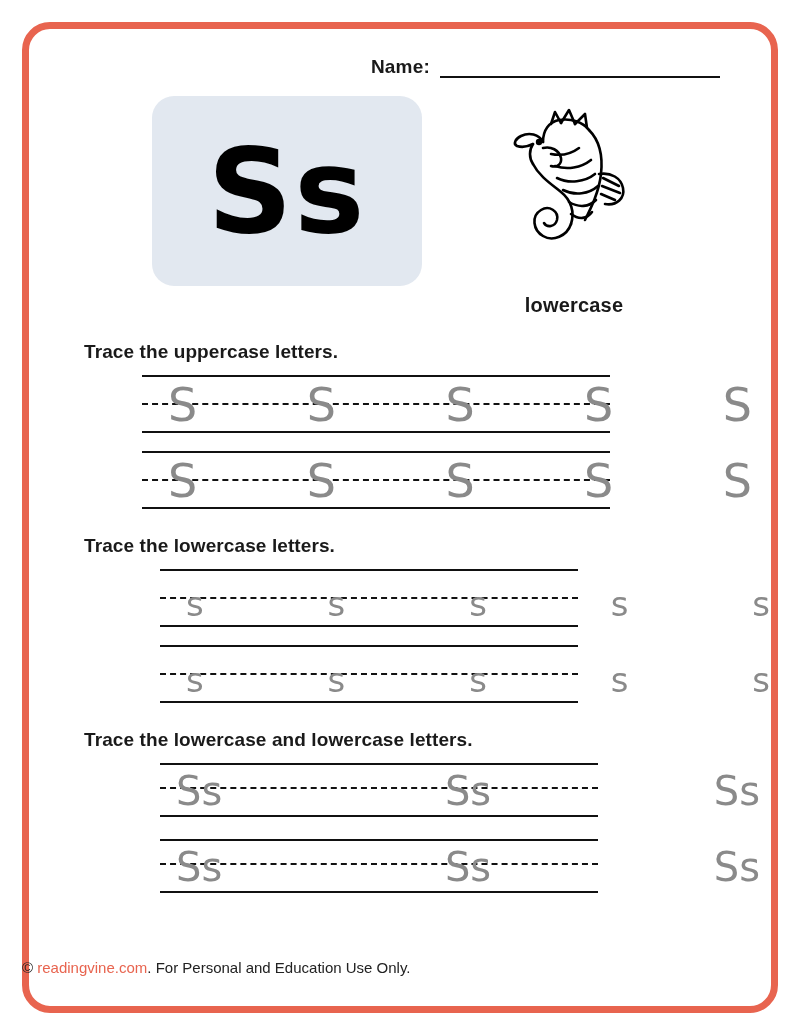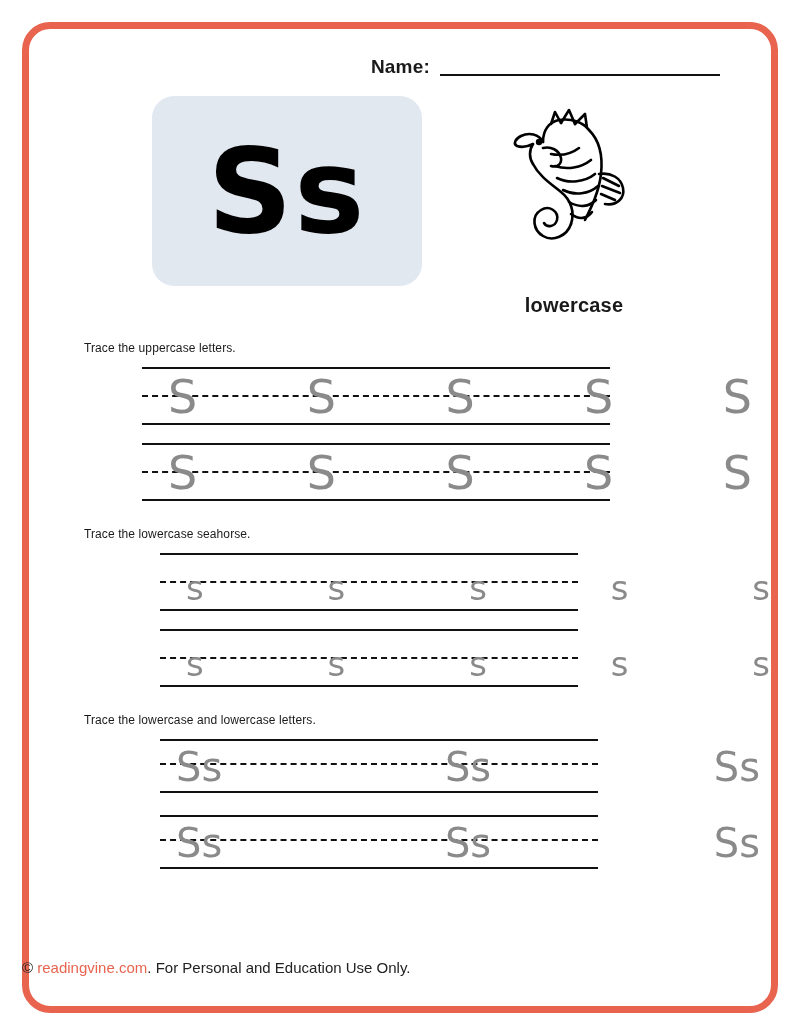--- a/index.html
+++ b/index.html
@@ -38,21 +38,21 @@
     width: 100%;
     height: 100%;
     box-sizing: border-box;
     padding: 28px 52px 20px 52px;
   }
 
   
   .name-row {
     display: flex;
     justify-content: flex-end;
-    align-items: flex-start;
+    align-items: flex-end;
     padding-right: 6px;
     margin-top: 6px;
   }
   .name-label {
     font-size: 19px;
     font-weight: 700;
     letter-spacing: .2px;
   }
   .name-line {
     width: 280px;
@@ -95,22 +95,22 @@
   .pic-block svg { display: block; }
   .pic-caption {
     margin-top: 8px;
     font-size: 20px;
     font-weight: 600;
     letter-spacing: .2px;
   }
 
   
   .instruction {
-    font-size: 12px;
-    font-weight: 400;
+    font-size: 19px;
+    font-weight: 700;
     letter-spacing: .1px;
     margin: 0 0 2px 10px;
   }
   .sec1 { margin-top: 24px; }
   .sec2 { margin-top: 22px; }
   .sec3 { margin-top: 22px; }
 
   
   .rule-group {
     margin-left: 68px;
@@ -248,21 +248,21 @@
             <span class="trace-dotted" style="font-size:46px;line-height:60px;">S</span>
             <span class="trace-dotted" style="font-size:46px;line-height:60px;">S</span>
             <span class="trace-dotted" style="font-size:46px;line-height:60px;">S</span>
           </div>
         </div>
 
       </div>
     </div>
 
     <div class="sec2">
-      <p class="instruction">Trace the lowercase seahorse.</p>
+      <p class="instruction">Trace the lowercase letters.</p>
       <div class="rule-group">
 
         <div class="rule-set">
           <div class="ln w-lower" style="top:0;"></div>
           <div class="ln dash w-lower" style="top:28px;"></div>
           <div class="ln w-lower" style="top:56px;"></div>
           <div class="letters-row" style="padding-left:44px;padding-right:34px;justify-content:space-between;align-items:flex-end;">
             <span class="trace-dotted" style="font-size:34px;line-height:54px;">s</span>
             <span class="trace-dotted" style="font-size:34px;line-height:54px;">s</span>
             <span class="trace-dotted" style="font-size:34px;line-height:54px;">s</span>

